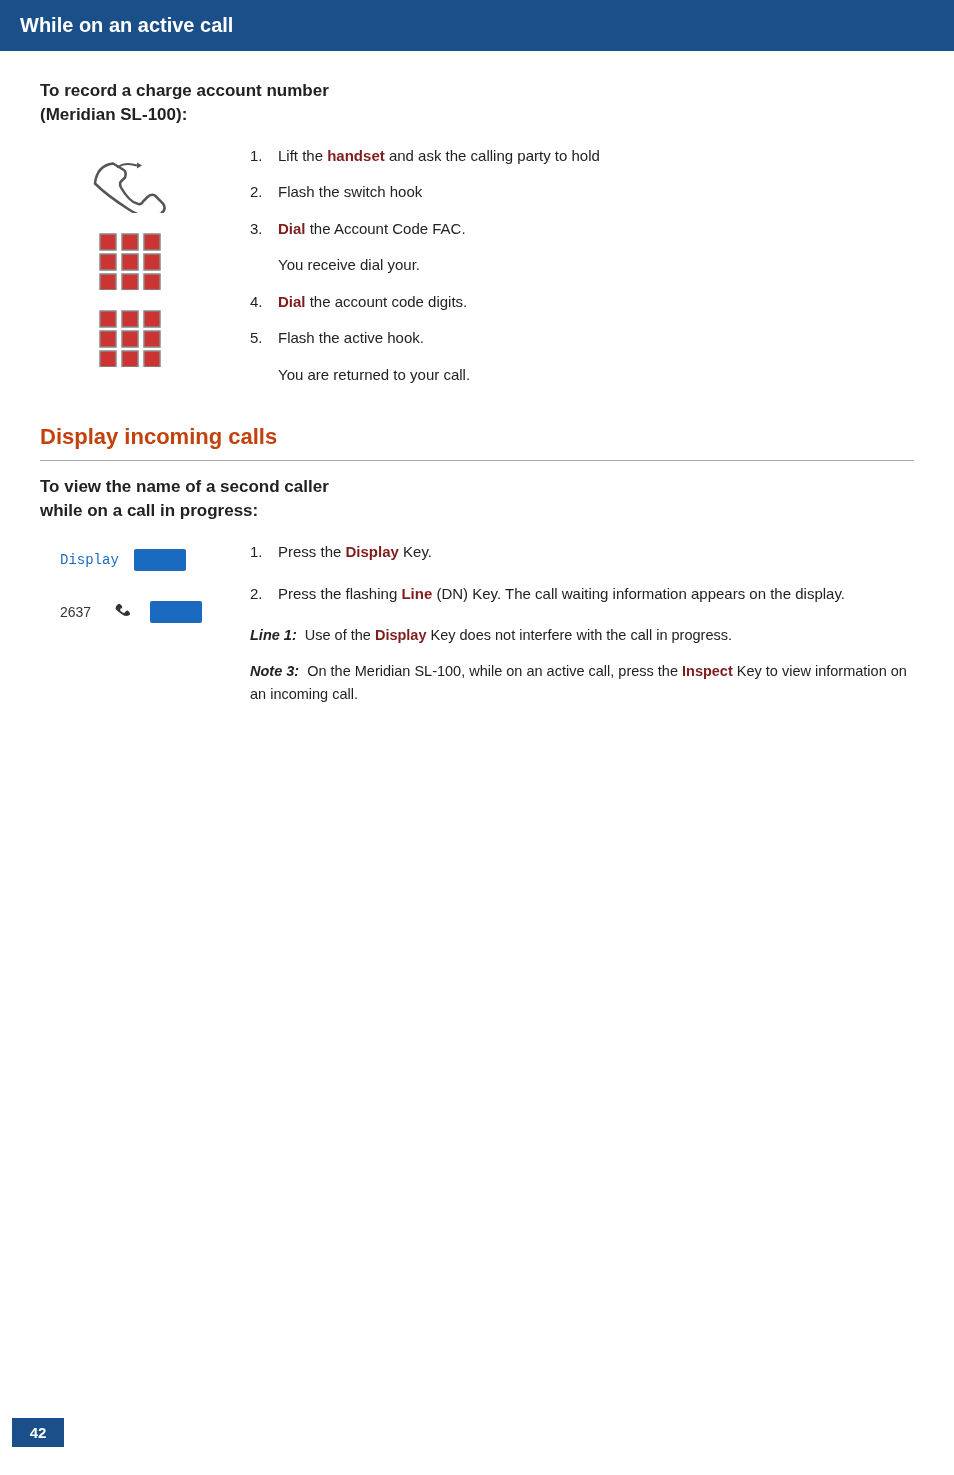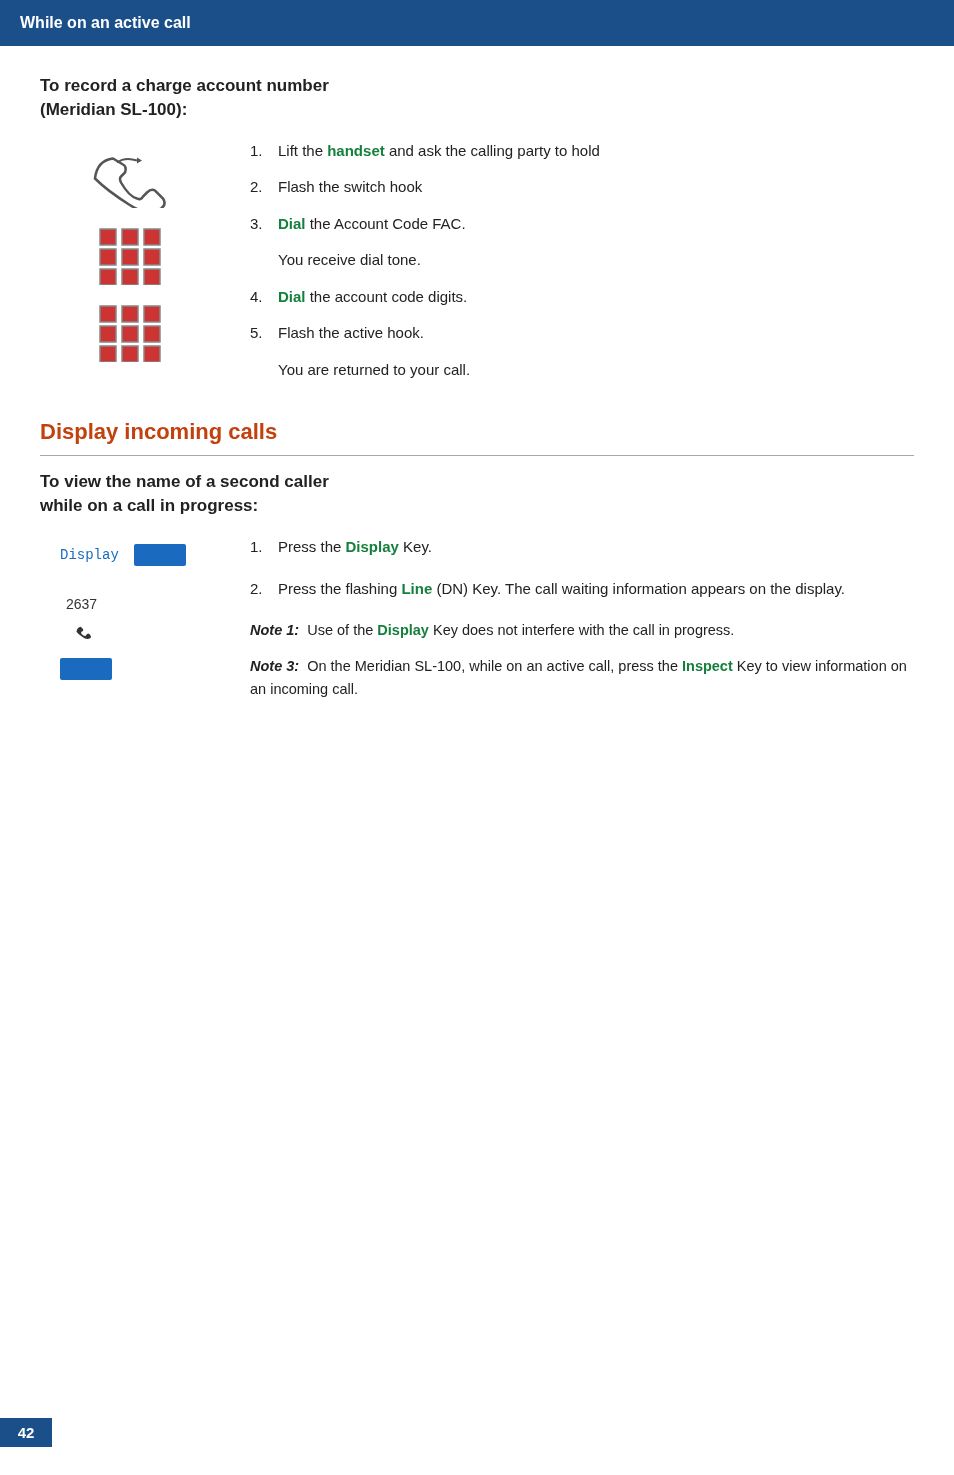--- a/index.html
+++ b/index.html
@@ -16,21 +16,21 @@
 
     
     .header-bar {
       background: #1a4f8a;
       padding: 14px 20px 14px 20px;
       margin-bottom: 0;
     }
     .header-bar span {
       color: #ffffff;
       font-weight: bold;
-      font-size: 16px;
+      font-size: 20px;
     }
 
     
     .content {
       padding: 28px 40px 40px 40px;
     }
 
     
     .section-subtitle {
       font-weight: bold;
@@ -88,21 +88,21 @@
 
     .step-sub {
       margin-left: 28px;
       margin-bottom: 14px;
       font-size: 15px;
       color: #222;
       line-height: 1.5;
     }
 
     .highlight {
-      color: #15803d;
+      color: #7f1d1d;
       font-weight: bold;
     }
 
     
     .section-divider {
       border: none;
       border-top: 1.5px solid #aaa;
       margin: 10px 0 14px 0;
     }
 
@@ -146,21 +146,21 @@
 
     .blue-rect {
       background: #1a6bbf;
       width: 52px;
       height: 22px;
       border-radius: 2px;
     }
 
     .phone-row {
       display: flex;
-      flex-direction: column;
+      flex-direction: row;
       align-items: center;
       gap: 14px;
     }
 
     .phone-num {
       font-size: 14px;
       color: #333;
       min-width: 40px;
     }
 
@@ -180,21 +180,21 @@
 
     .note-text em {
       font-style: italic;
       font-weight: bold;
     }
 
     
     .footer {
       position: absolute;
       bottom: 28px;
-      left: 0;
+      left: 12px;
       display: flex;
       align-items: center;
       gap: 0;
     }
 
     .footer-num-box {
       background: #1a4f8a;
       color: #fff;
       font-weight: bold;
       font-size: 15px;
@@ -274,21 +274,21 @@
             <span class="step-num">2.</span>
             <span class="step-text">Flash the switch hook</span>
           </li>
           <li>
             <span class="step-num">3.</span>
             <span class="step-text">
               <span class="highlight">Dial</span> the Account Code FAC.
             </span>
           </li>
         </ol>
-        <div class="step-sub">You receive dial tone.</div>
+        <div class="step-sub">You receive dial your.</div>
         <ol start="4">
           <li>
             <span class="step-num">4.</span>
             <span class="step-text">
               <span class="highlight">Dial</span> the account code digits.
             </span>
           </li>
           <li>
             <span class="step-num">5.</span>
             <span class="step-text">Flash the active hook.</span>
@@ -338,21 +338,21 @@
           <li>
             <span class="step-num">2.</span>
             <span class="step-text">
               Press the flashing <span class="highlight">Line</span> (DN) Key. The call waiting information appears on the display.
             </span>
           </li>
         </ol>
 
         <div style="margin-top: 18px;">
           <p class="note-text">
-            <em>Note 1:</em>&nbsp; Use of the <span class="highlight">Display</span> Key does not interfere with the call in progress.
+            <em>Line 1:</em>&nbsp; Use of the <span class="highlight">Display</span> Key does not interfere with the call in progress.
           </p>
           <p class="note-text">
             <em>Note 3:</em>&nbsp;&nbsp;On the Meridian SL-100, while on an active call, press the <span class="highlight">Inspect</span> Key to view information on an incoming call.
           </p>
         </div>
       </div>
     </div>
   </div>
 
 </div>

